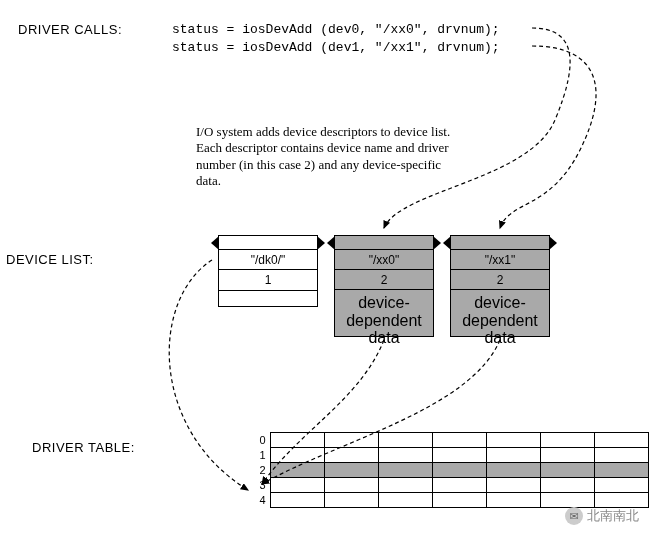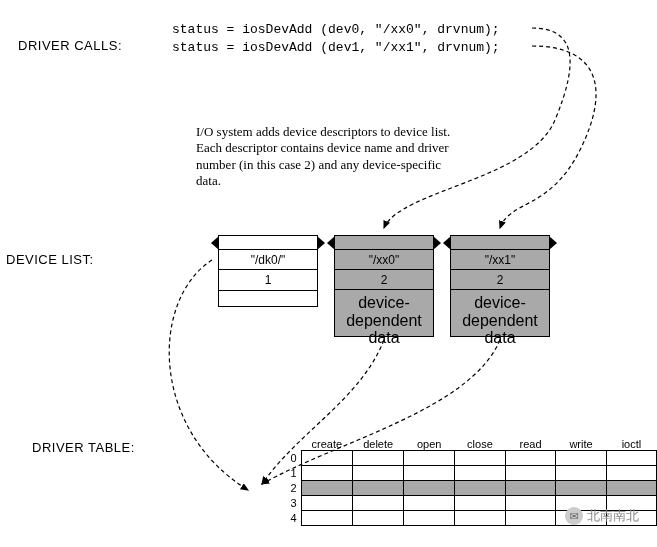--- a/index.html
+++ b/index.html
@@ -103,21 +103,21 @@
     display: inline-flex;
     align-items: center;
     justify-content: center;
     font-size: 11px;
     color: #666;
   }
 </style>
 </head>
 <body>
 
-<div class="section-label" style="left:18px; top:22px;margin-top:16px;">DRIVER CALLS:</div>
+<div class="section-label" style="left:18px; top:22px;">DRIVER CALLS:</div>
 <div class="section-label" style="left:6px; top:252px;">DEVICE LIST:</div>
 <div class="section-label" style="left:32px; top:440px;">DRIVER TABLE:</div>
 
 <div class="code-line" style="left:172px; top:22px;">status = iosDevAdd (dev0, "/xx0", drvnum);</div>
 <div class="code-line" style="left:172px; top:40px;">status = iosDevAdd (dev1, "/xx1", drvnum);</div>
 
 <div class="desc" style="left:196px; top:88px;margin-top:36px;">I/O system adds device descriptors to device list. Each descriptor contains device name and driver number (in this case 2) and any device-specific data.</div>
 
 <div class="dev-box white" style="left:218px; top:235px;">
   <div class="top">
@@ -144,30 +144,20 @@
       <span class="la"></span>
       <span class="ra"></span>
     </div>
   <div class="name">"/xx1"</div>
   <div class="num">2</div>
   <div class="data">device-<br>dependent<br>data</div>
 </div>
 
 <table class="driver-table" style="left:252px; top:432px;">
   <tbody>
-      <tr>
-    <th class="rownum"></th>
-    <th>create</th>
-    <th>delete</th>
-    <th>open</th>
-    <th>close</th>
-    <th>read</th>
-    <th>write</th>
-    <th>ioctl</th>
-  </tr>
   <tr>
     <td class="rownum">0</td>
     <td class="cell"></td>
         <td class="cell"></td>
         <td class="cell"></td>
         <td class="cell"></td>
         <td class="cell"></td>
         <td class="cell"></td>
         <td class="cell"></td>
   </tr>

